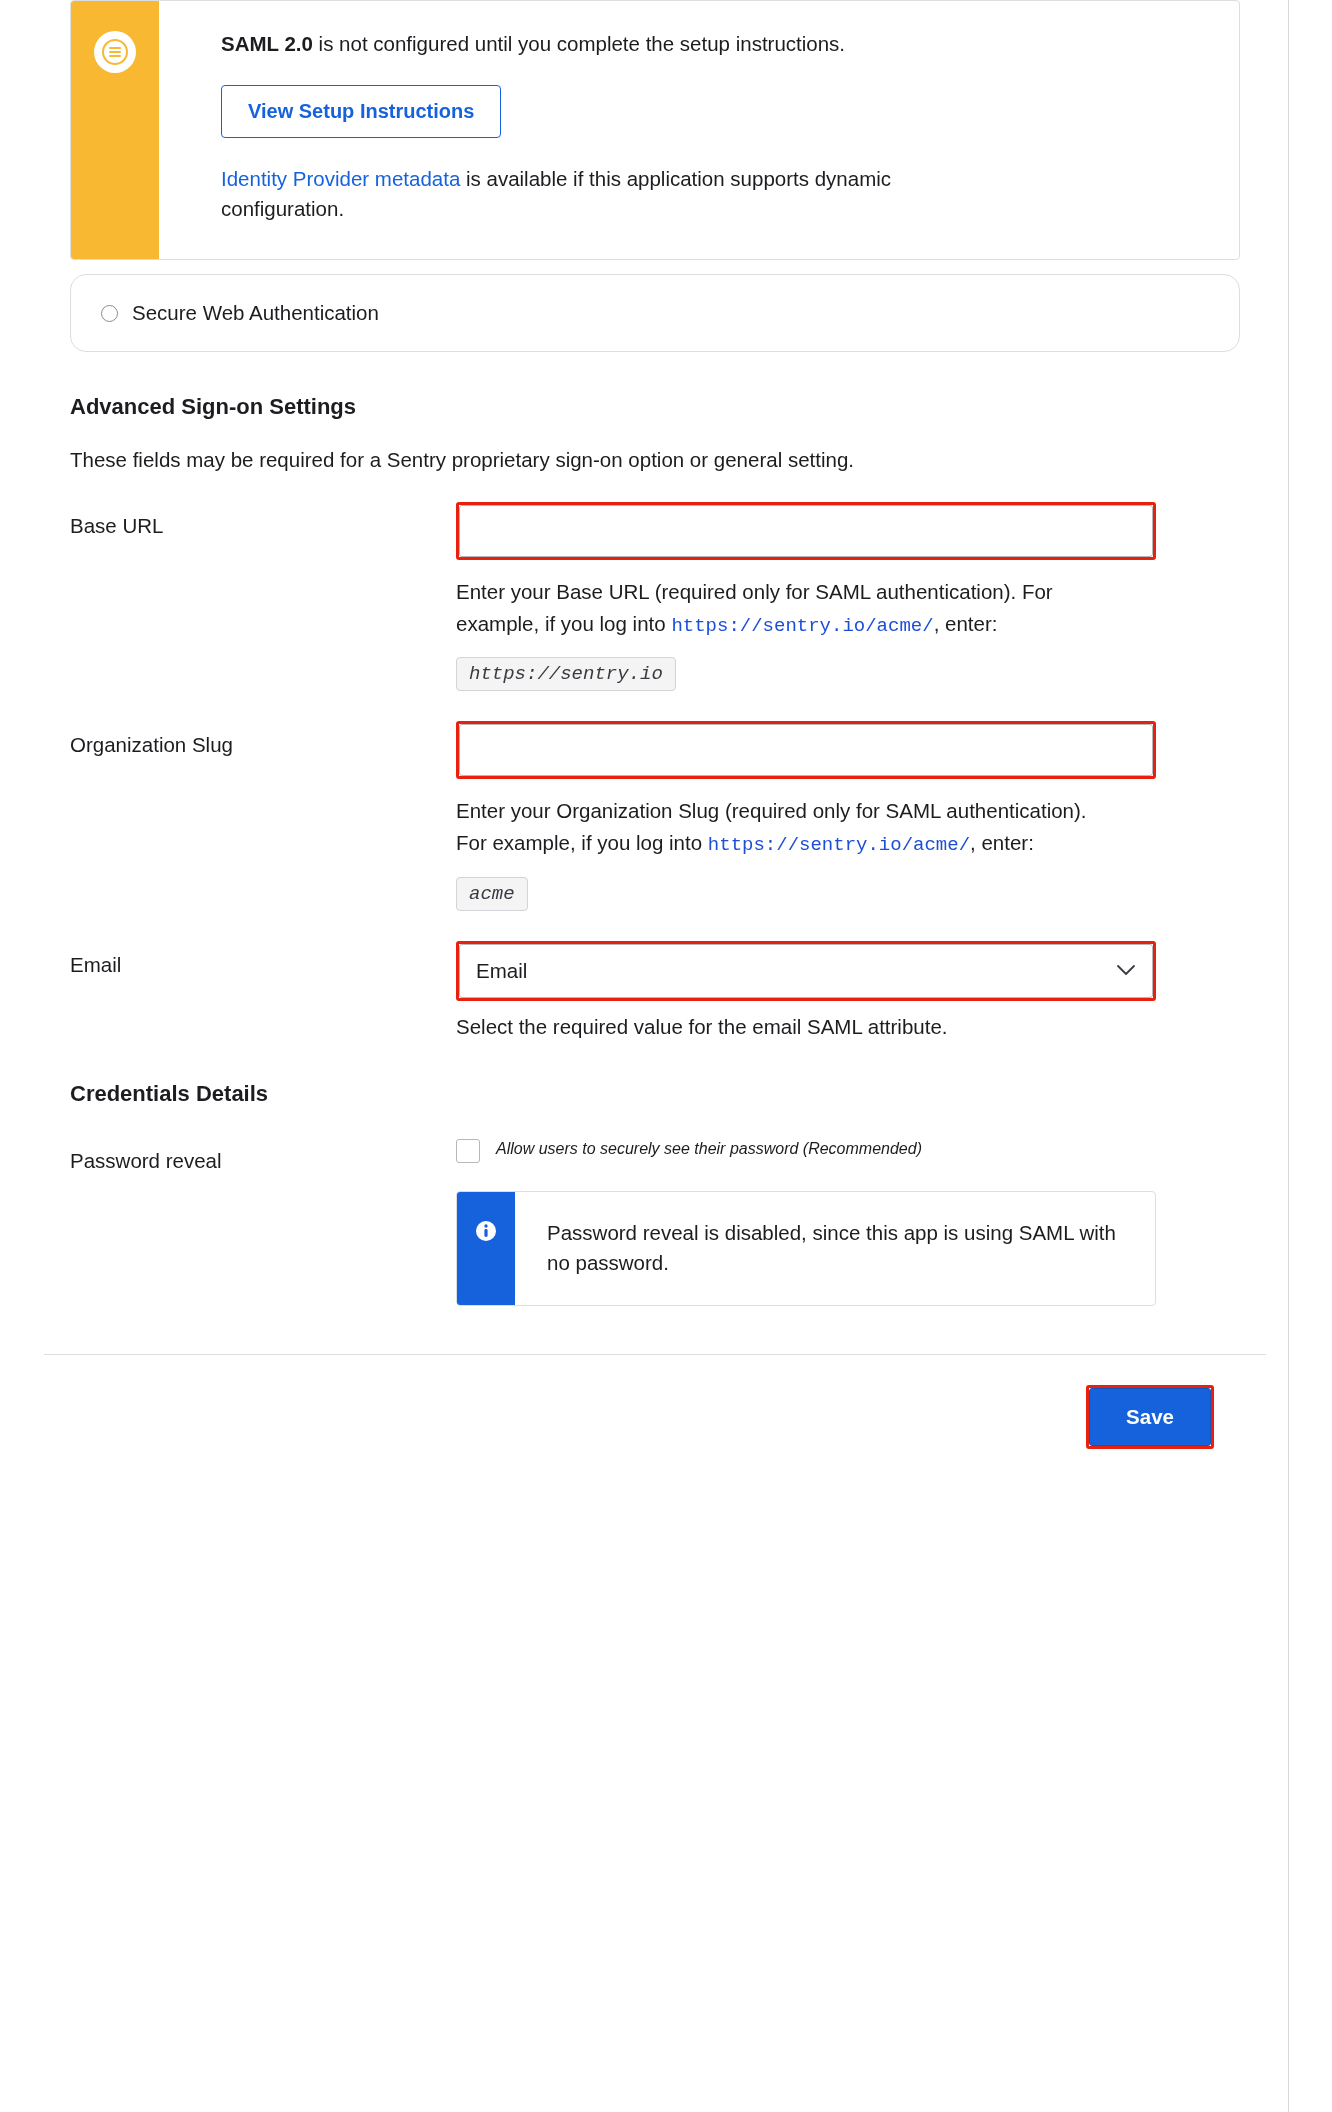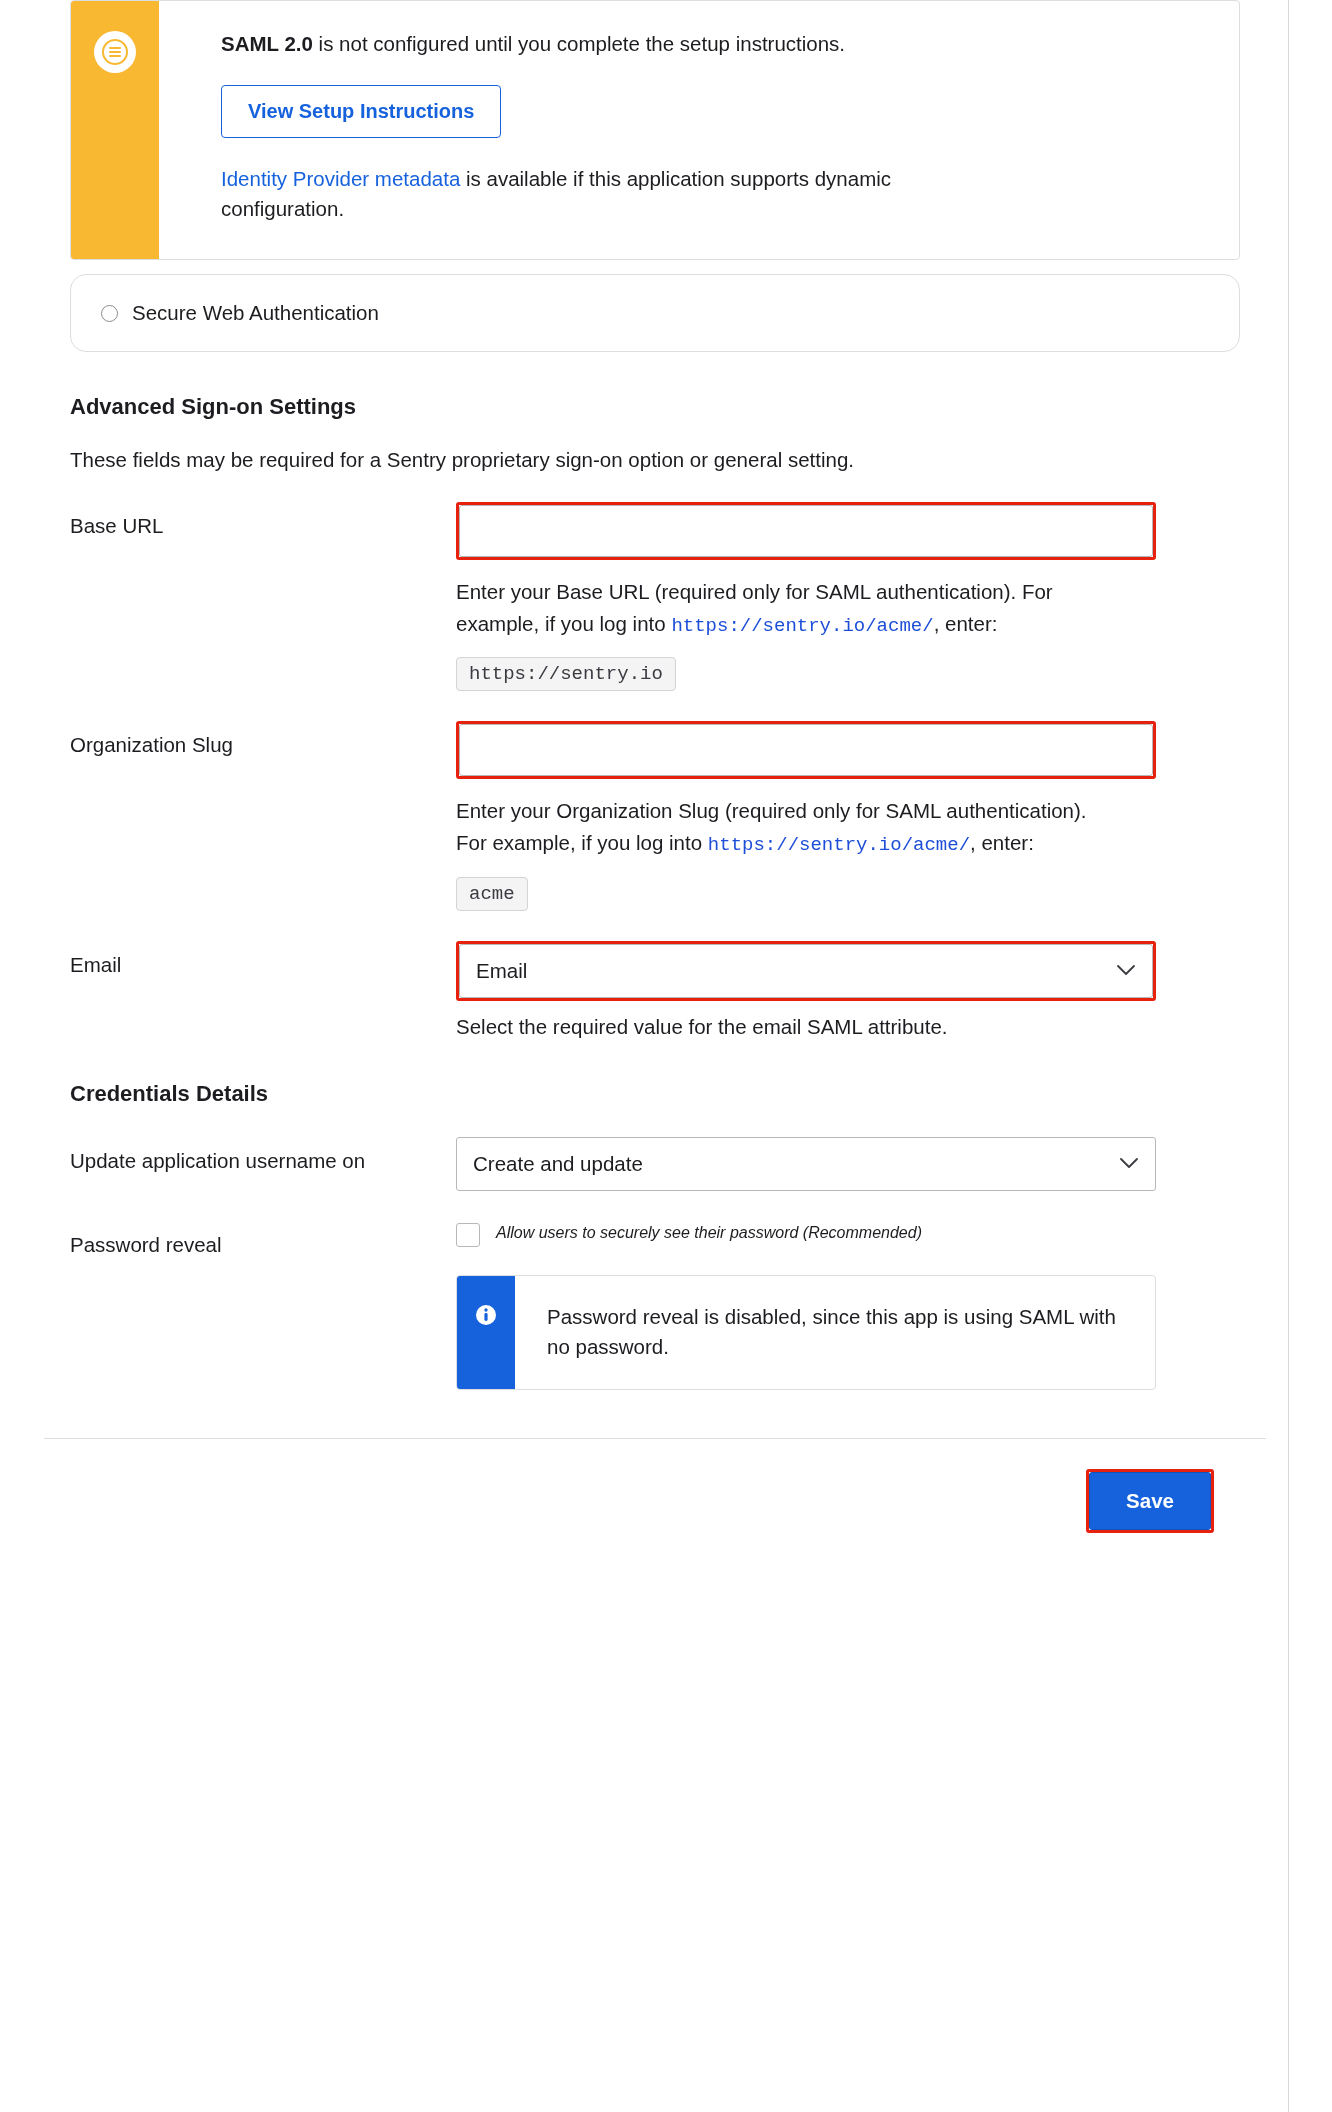--- a/index.html
+++ b/index.html
@@ -183,20 +183,21 @@
   .code-chip {
     display: inline-block;
     margin-top: 16px;
     padding: 5px 12px;
     border: 1px solid #d3d3d8;
     border-radius: 4px;
     background: #f4f4f5;
     font-family: "Liberation Mono", monospace;
     font-size: 19px;
     color: #3a3a41;
+    font-style: italic;
   }
 
   
   .select-wrap {
     position: relative;
     width: 100%;
   }
   .select-box {
     width: 100%;
     height: 54px;
@@ -384,35 +385,20 @@
             </span>
           </div>
         </div>
         <div class="sub-hint">Select the required value for the email SAML attribute.</div>
       </div>
     </div>
 
     <div class="section-title">Credentials Details</div>
 
 
-    <div class="form-row">
-      <div class="form-label">Update application username on</div>
-      <div class="form-field">
-        <div class="select-wrap">
-          <div class="select-box">
-            <span>Create and update</span>
-          </div>
-          <span class="chev">
-            <svg width="18" height="11" viewBox="0 0 18 11">
-                <path d="M1 1l8 8 8-8" fill="none" stroke="#3a3a41" stroke-width="1.8" stroke-linecap="round" stroke-linejoin="round"></path>
-              </svg>
-          </span>
-        </div>
-      </div>
-    </div>
 
     <div class="form-row">
       <div class="form-label">Password reveal</div>
       <div class="form-field">
         <div class="cb-row">
           <span class="cb"></span>
           <span class="cb-text">Allow users to securely see their password (Recommended)</span>
         </div>
         <div class="info-callout">
           <div class="info-stripe">

